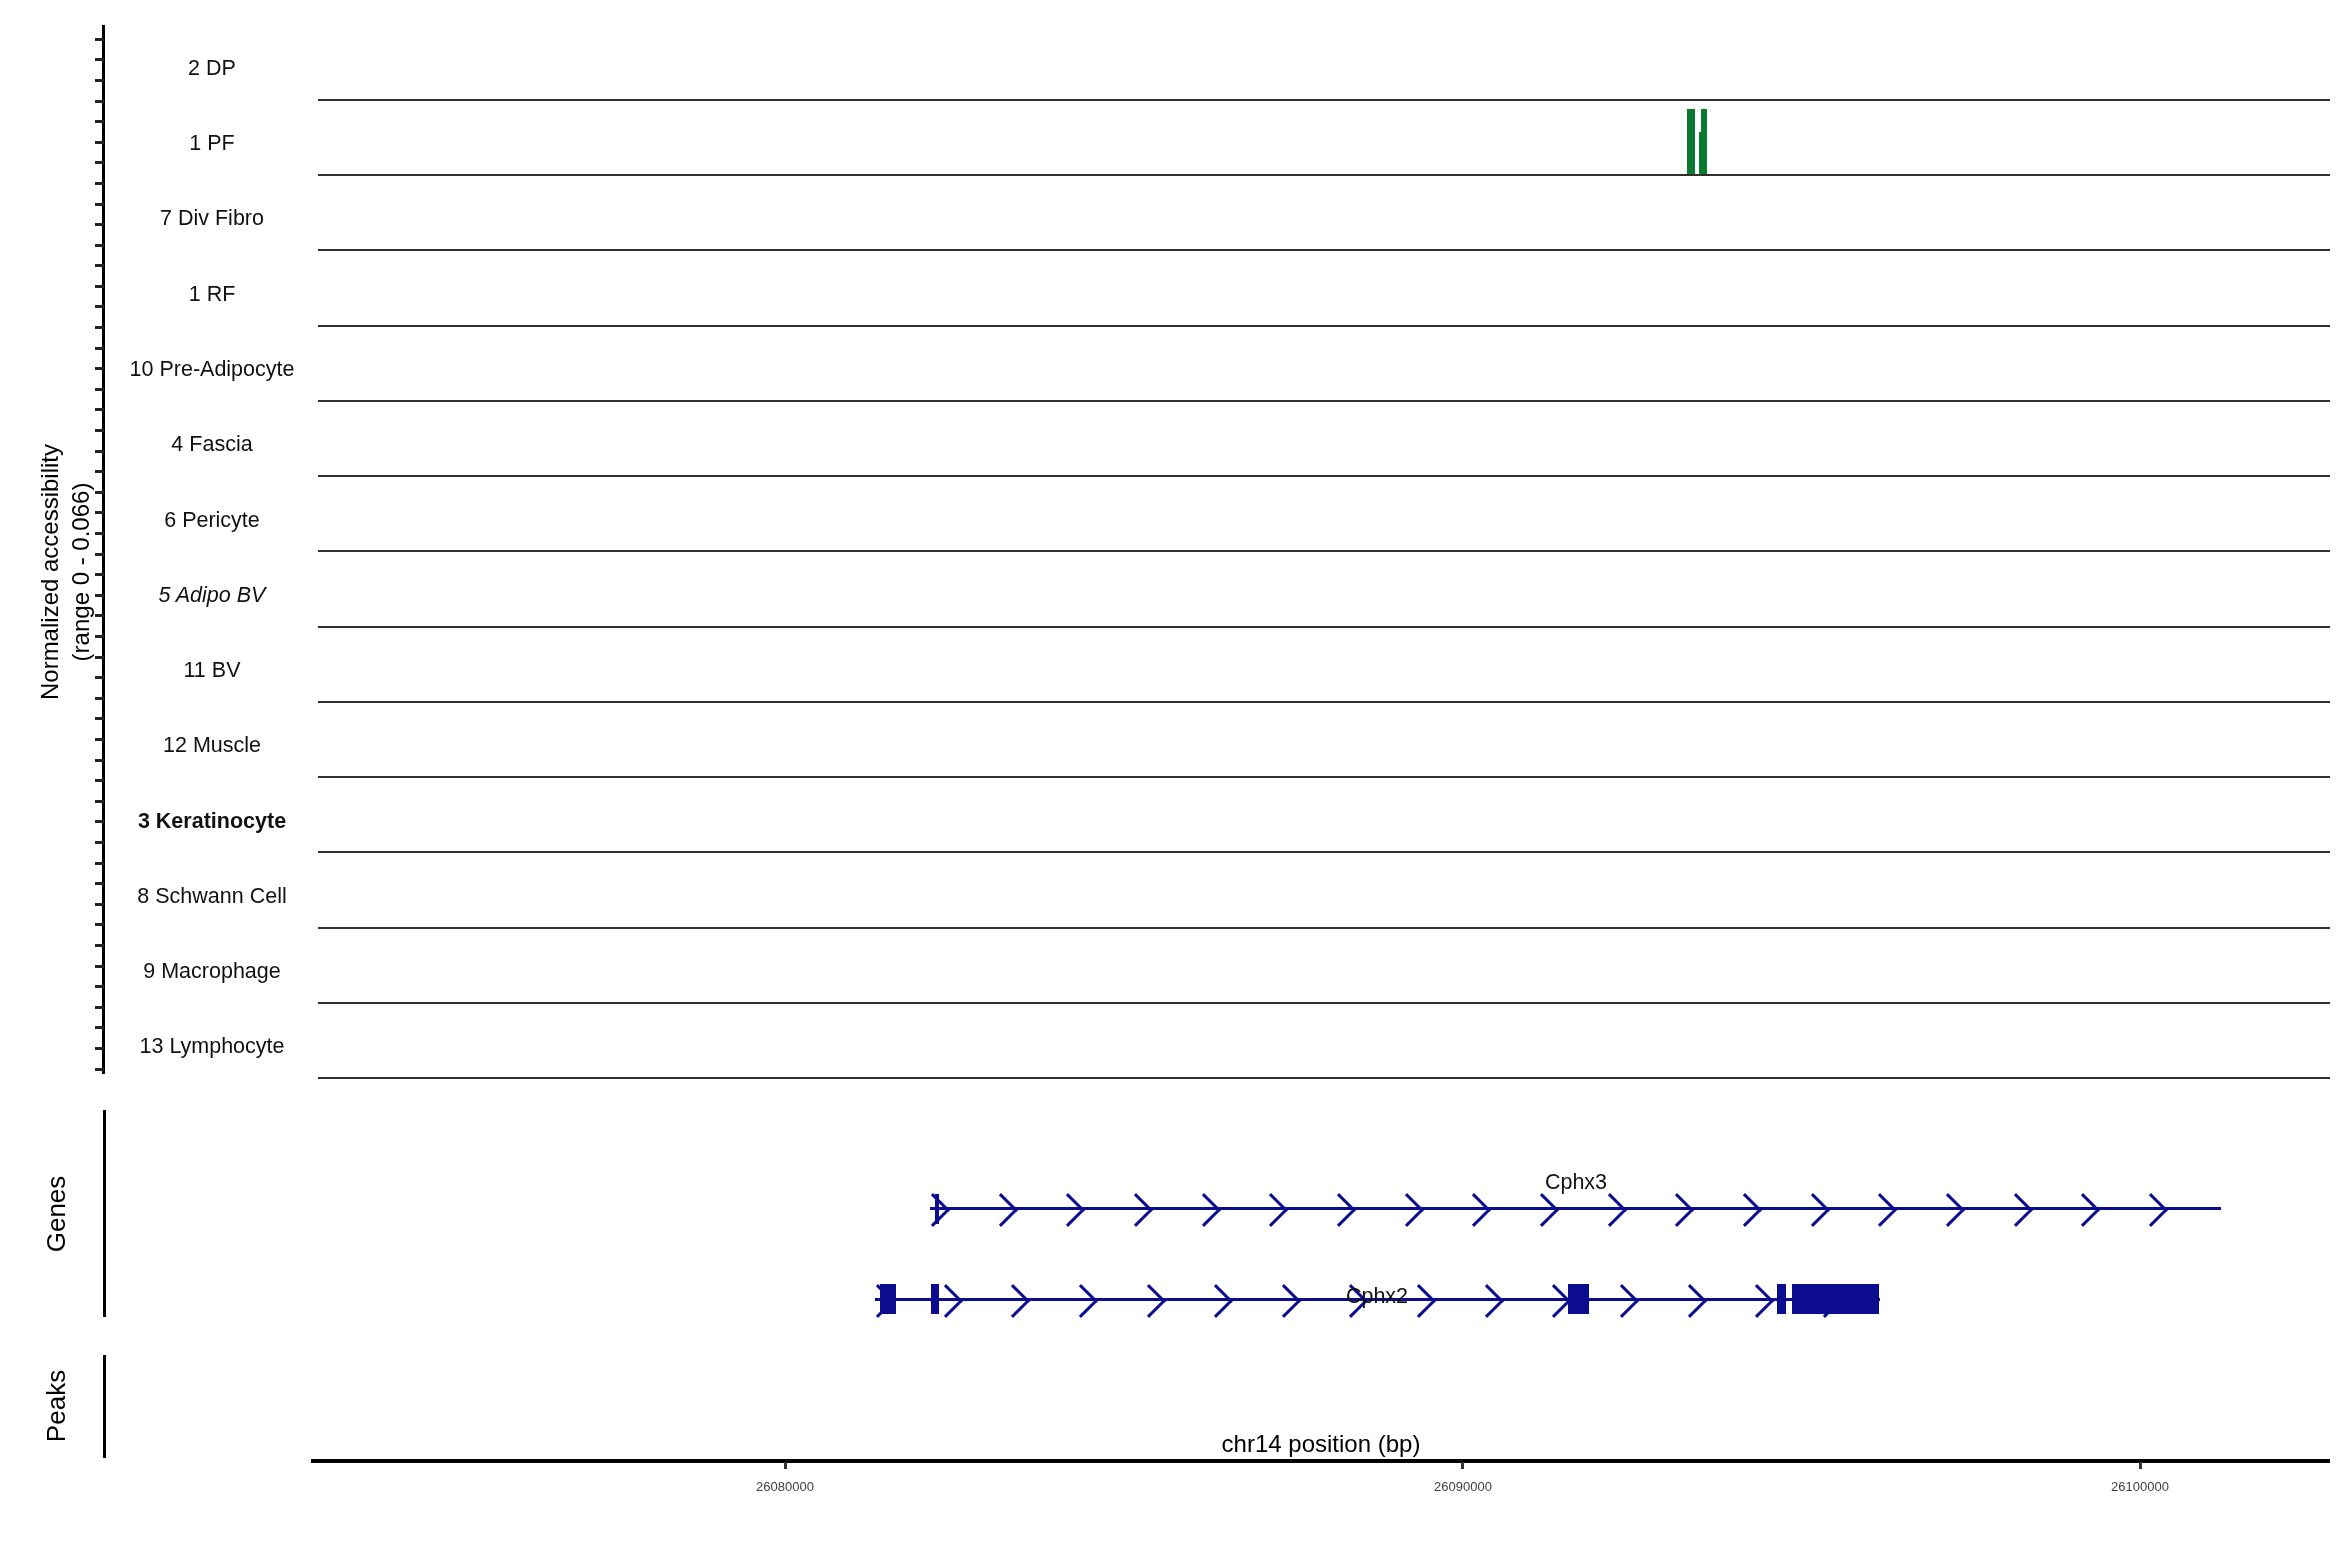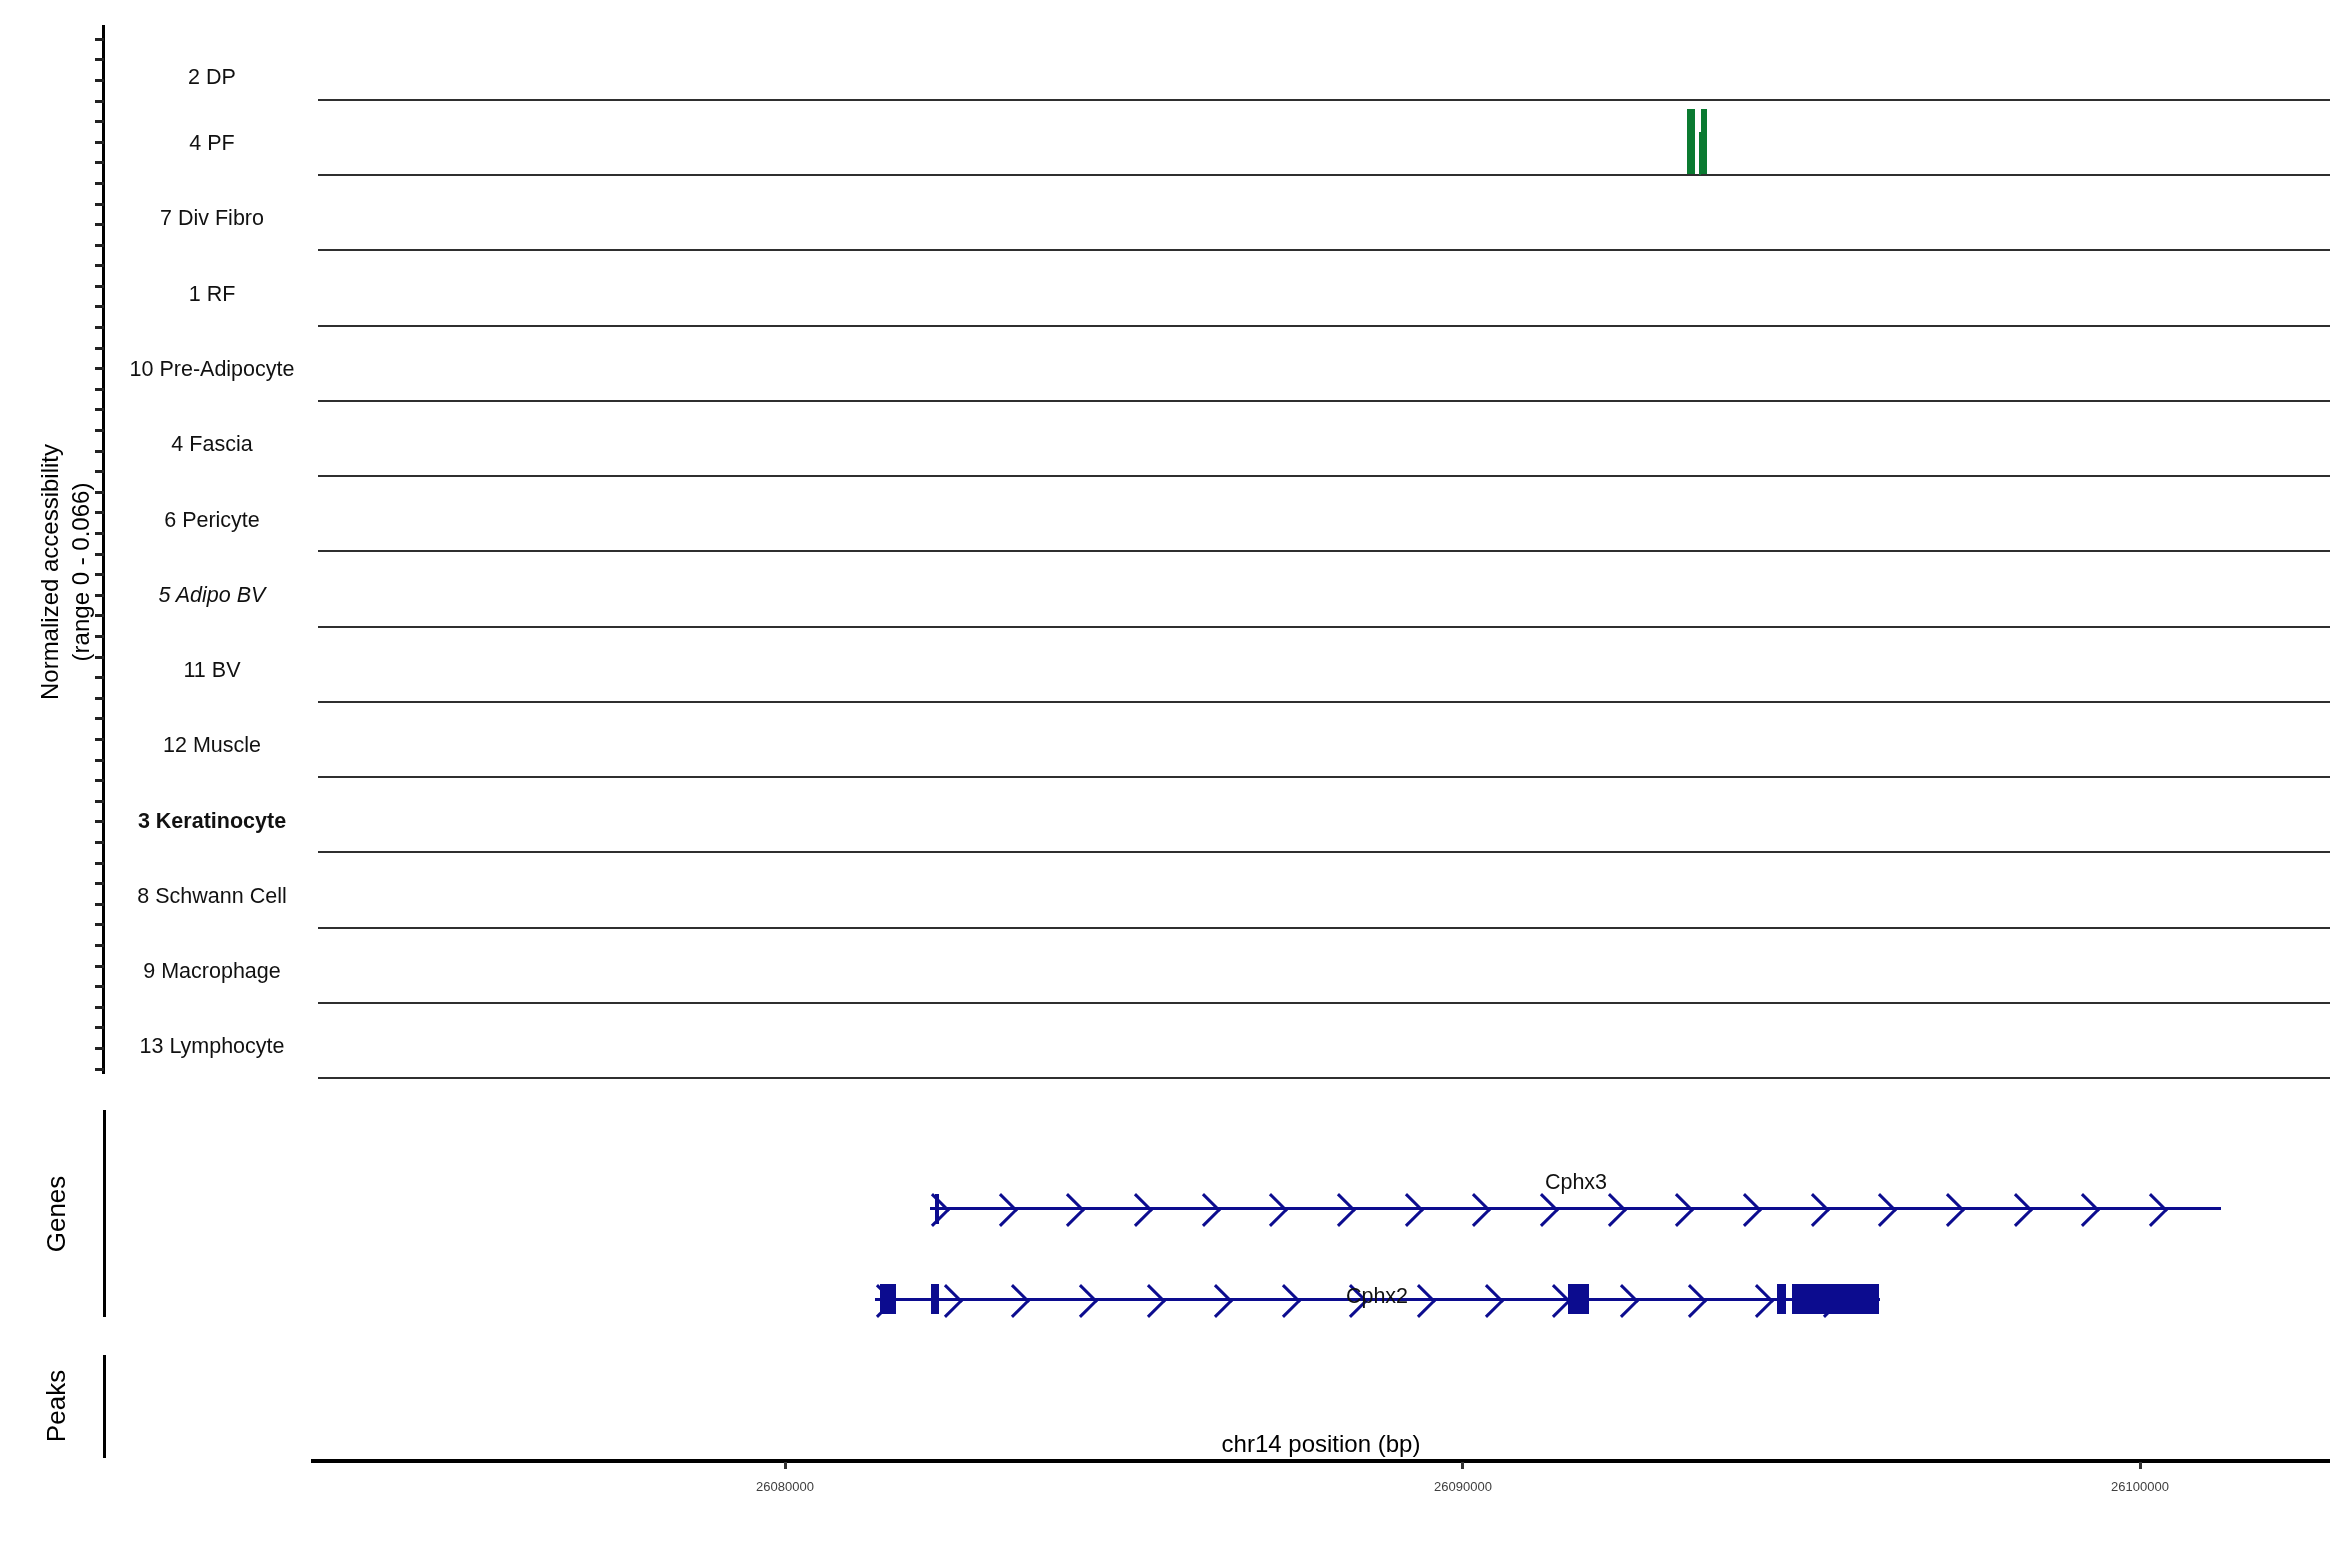--- a/index.html
+++ b/index.html
@@ -85,23 +85,23 @@
       <div class="abs ytick" style="left: 95px; top: 1068px;"></div>
     </div>
 
   <div class="abs rot ylab" style="left:65px;top:572px;">
     <div>Normalized accessibility</div>
     <div>(range 0 - 0.066)</div>
   </div>
 
   <div id="tracks-layer">
       <div class="abs sep" style="left: 318px; top: 99px; width: 2012px;"></div>
-      <div class="abs ctr track-label" style="left: 212px; top: 68px; margin-top: 9px;">2 DP</div>
+      <div class="abs ctr track-label" style="left: 212px; top: 68px;">2 DP</div>
       <div class="abs sep" style="left: 318px; top: 174px; width: 2012px;"></div>
-      <div class="abs ctr track-label" style="left: 212px; top: 143px;">4 PF</div>
+      <div class="abs ctr track-label" style="left: 212px; top: 143px;">1 PF</div>
       <div class="abs bar" style="left: 1687px; top: 109px; width: 8.1px; height: 65px;"></div>
       <div class="abs bar" style="left: 1699px; top: 132px; width: 2px; height: 43px;"></div>
       <div class="abs bar" style="left: 1701px; top: 109px; width: 5.8px; height: 65px;"></div>
       <div class="abs sep" style="left: 318px; top: 249px; width: 2012px;"></div>
       <div class="abs ctr track-label" style="left: 212px; top: 218px;">7 Div Fibro</div>
       <div class="abs sep" style="left: 318px; top: 325px; width: 2012px;"></div>
       <div class="abs ctr track-label" style="left: 212px; top: 294px;">1 RF</div>
       <div class="abs sep" style="left: 318px; top: 400px; width: 2012px;"></div>
       <div class="abs ctr track-label" style="left: 212px; top: 369px;">10 Pre-Adipocyte</div>
       <div class="abs sep" style="left: 318px; top: 475px; width: 2012px;"></div>

